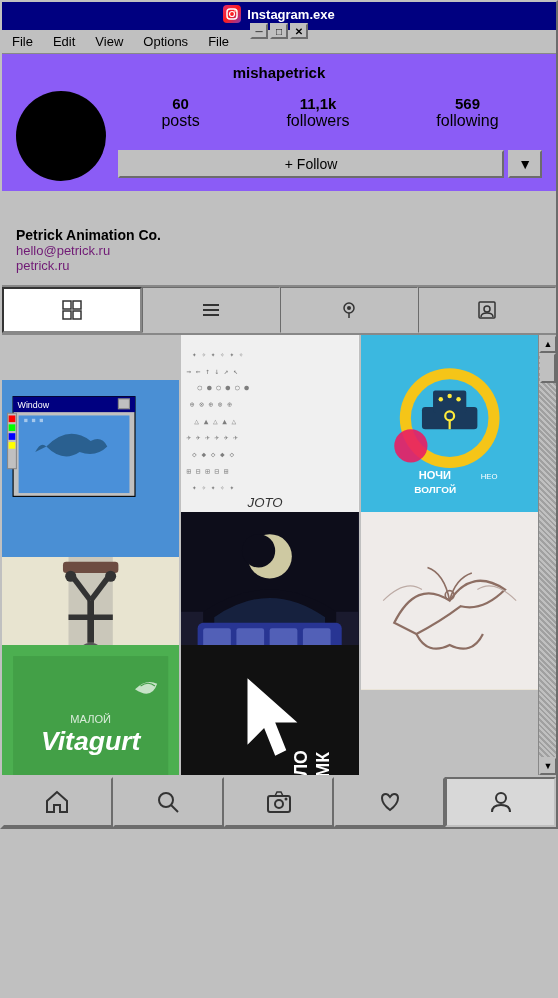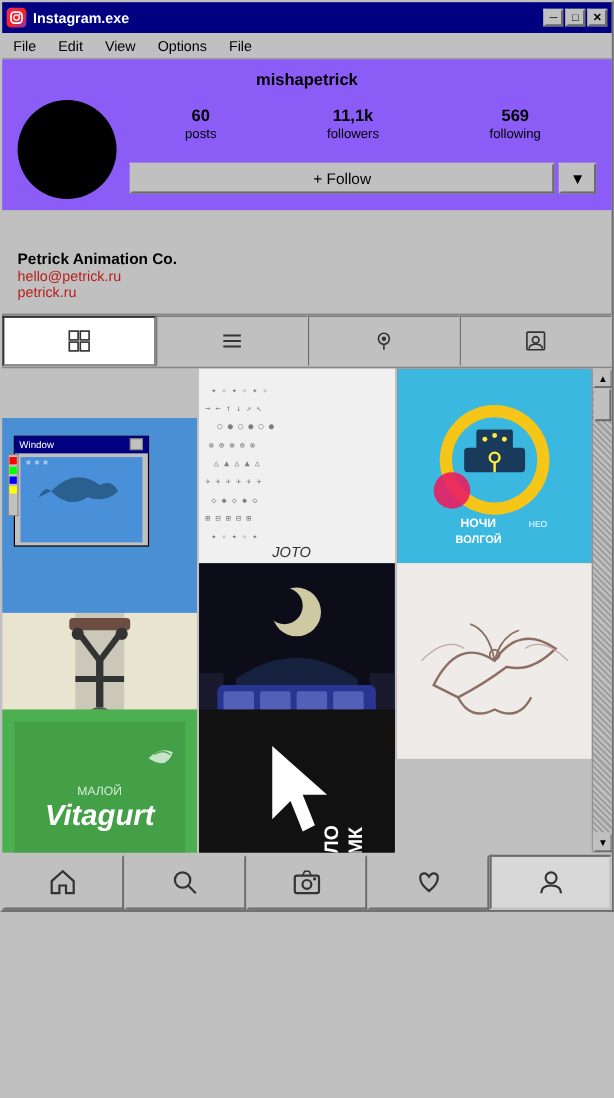--- a/index.html
+++ b/index.html
@@ -13,20 +13,21 @@
 
     
     .win-title-bar {
       background: #000080;
       color: white;
       display: flex;
       align-items: center;
       padding: 3px 4px;
       height: 28px;
       justify-content: space-between;
+      flex-direction: column;
     }
     .win-title-left {
       display: flex;
       align-items: center;
       gap: 6px;
       font-weight: bold;
       font-size: 13px;
     }
     .win-title-icon {
       width: 18px;
@@ -106,21 +107,21 @@
     }
     .stat-item {
       text-align: center;
     }
     .stat-number {
       font-weight: bold;
       font-size: 15px;
       display: block;
     }
     .stat-label {
-      font-size: 12px;
+      font-size: 16px;
       display: block;
     }
     .follow-row {
       display: flex;
       gap: 4px;
     }
     .follow-btn {
       flex: 1;
       background: #c0c0c0;
       border: 2px outset #c0c0c0;
@@ -140,21 +141,21 @@
     .bio-section {
       padding: 8px 14px 4px;
       margin-top: 28px;
     }
     .bio-name {
       font-weight: bold;
       font-size: 14px;
     }
     .bio-email, .bio-website {
       font-size: 13px;
-      color: #b91c1c;
+      color: #701a75;
     }
 
     
     .tabs-bar {
       display: flex;
       border-top: 2px solid #888;
       border-bottom: 2px solid #888;
       background: #c0c0c0;
       margin-top: 8px;
     }

